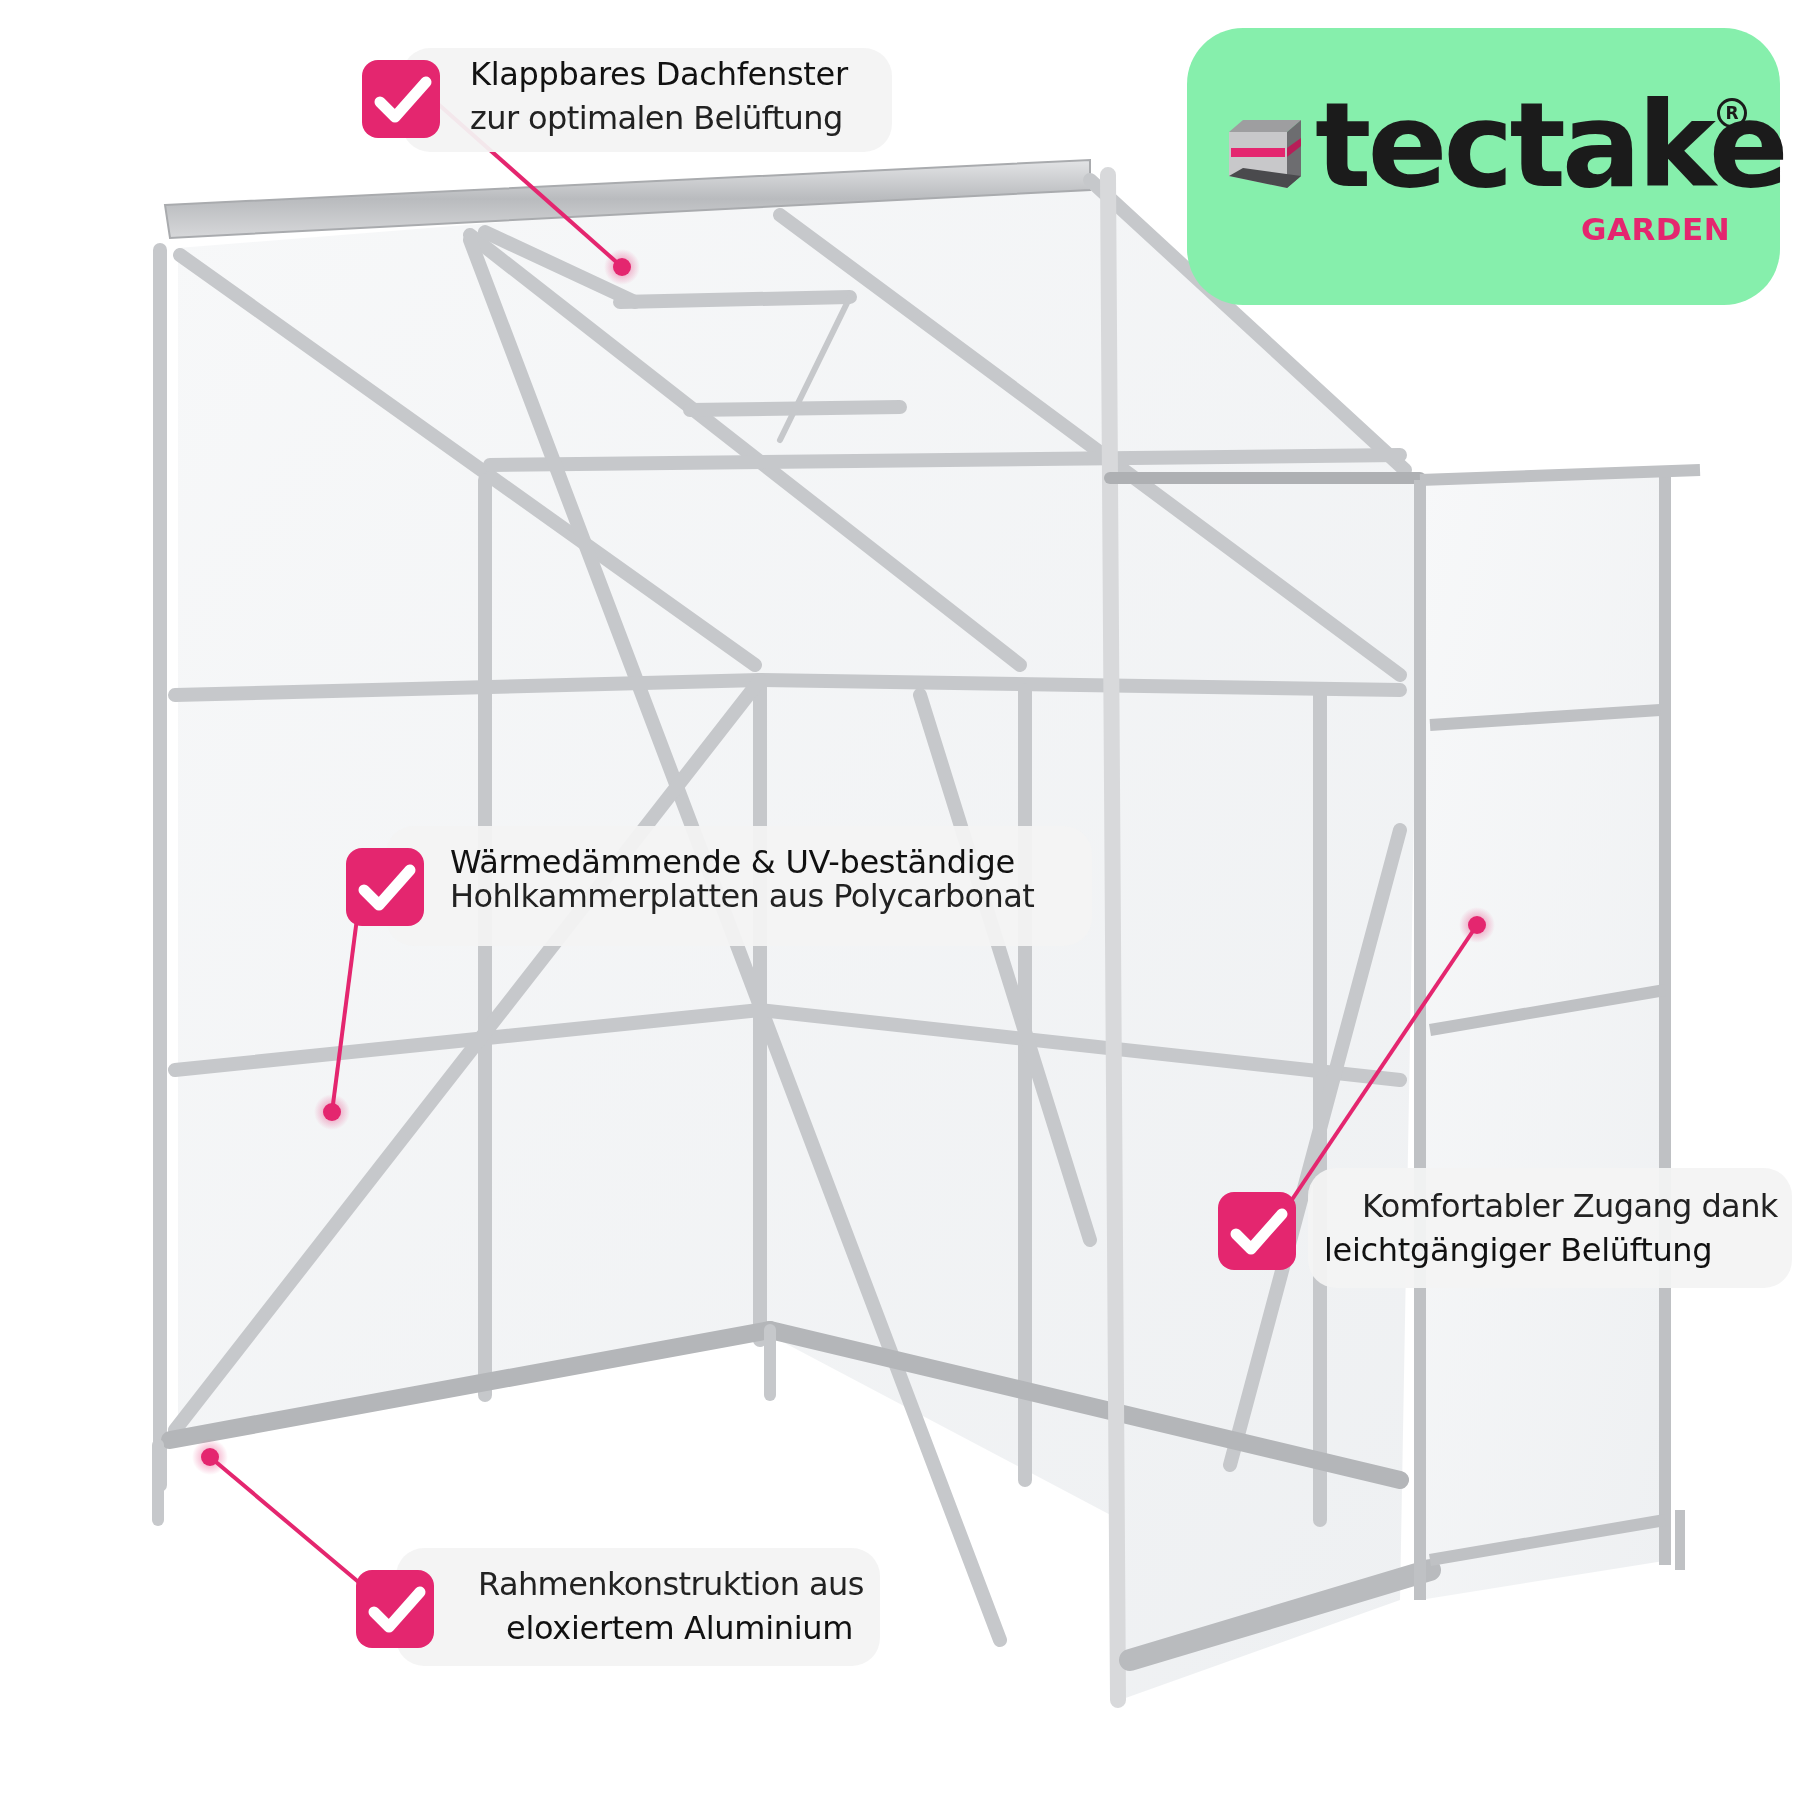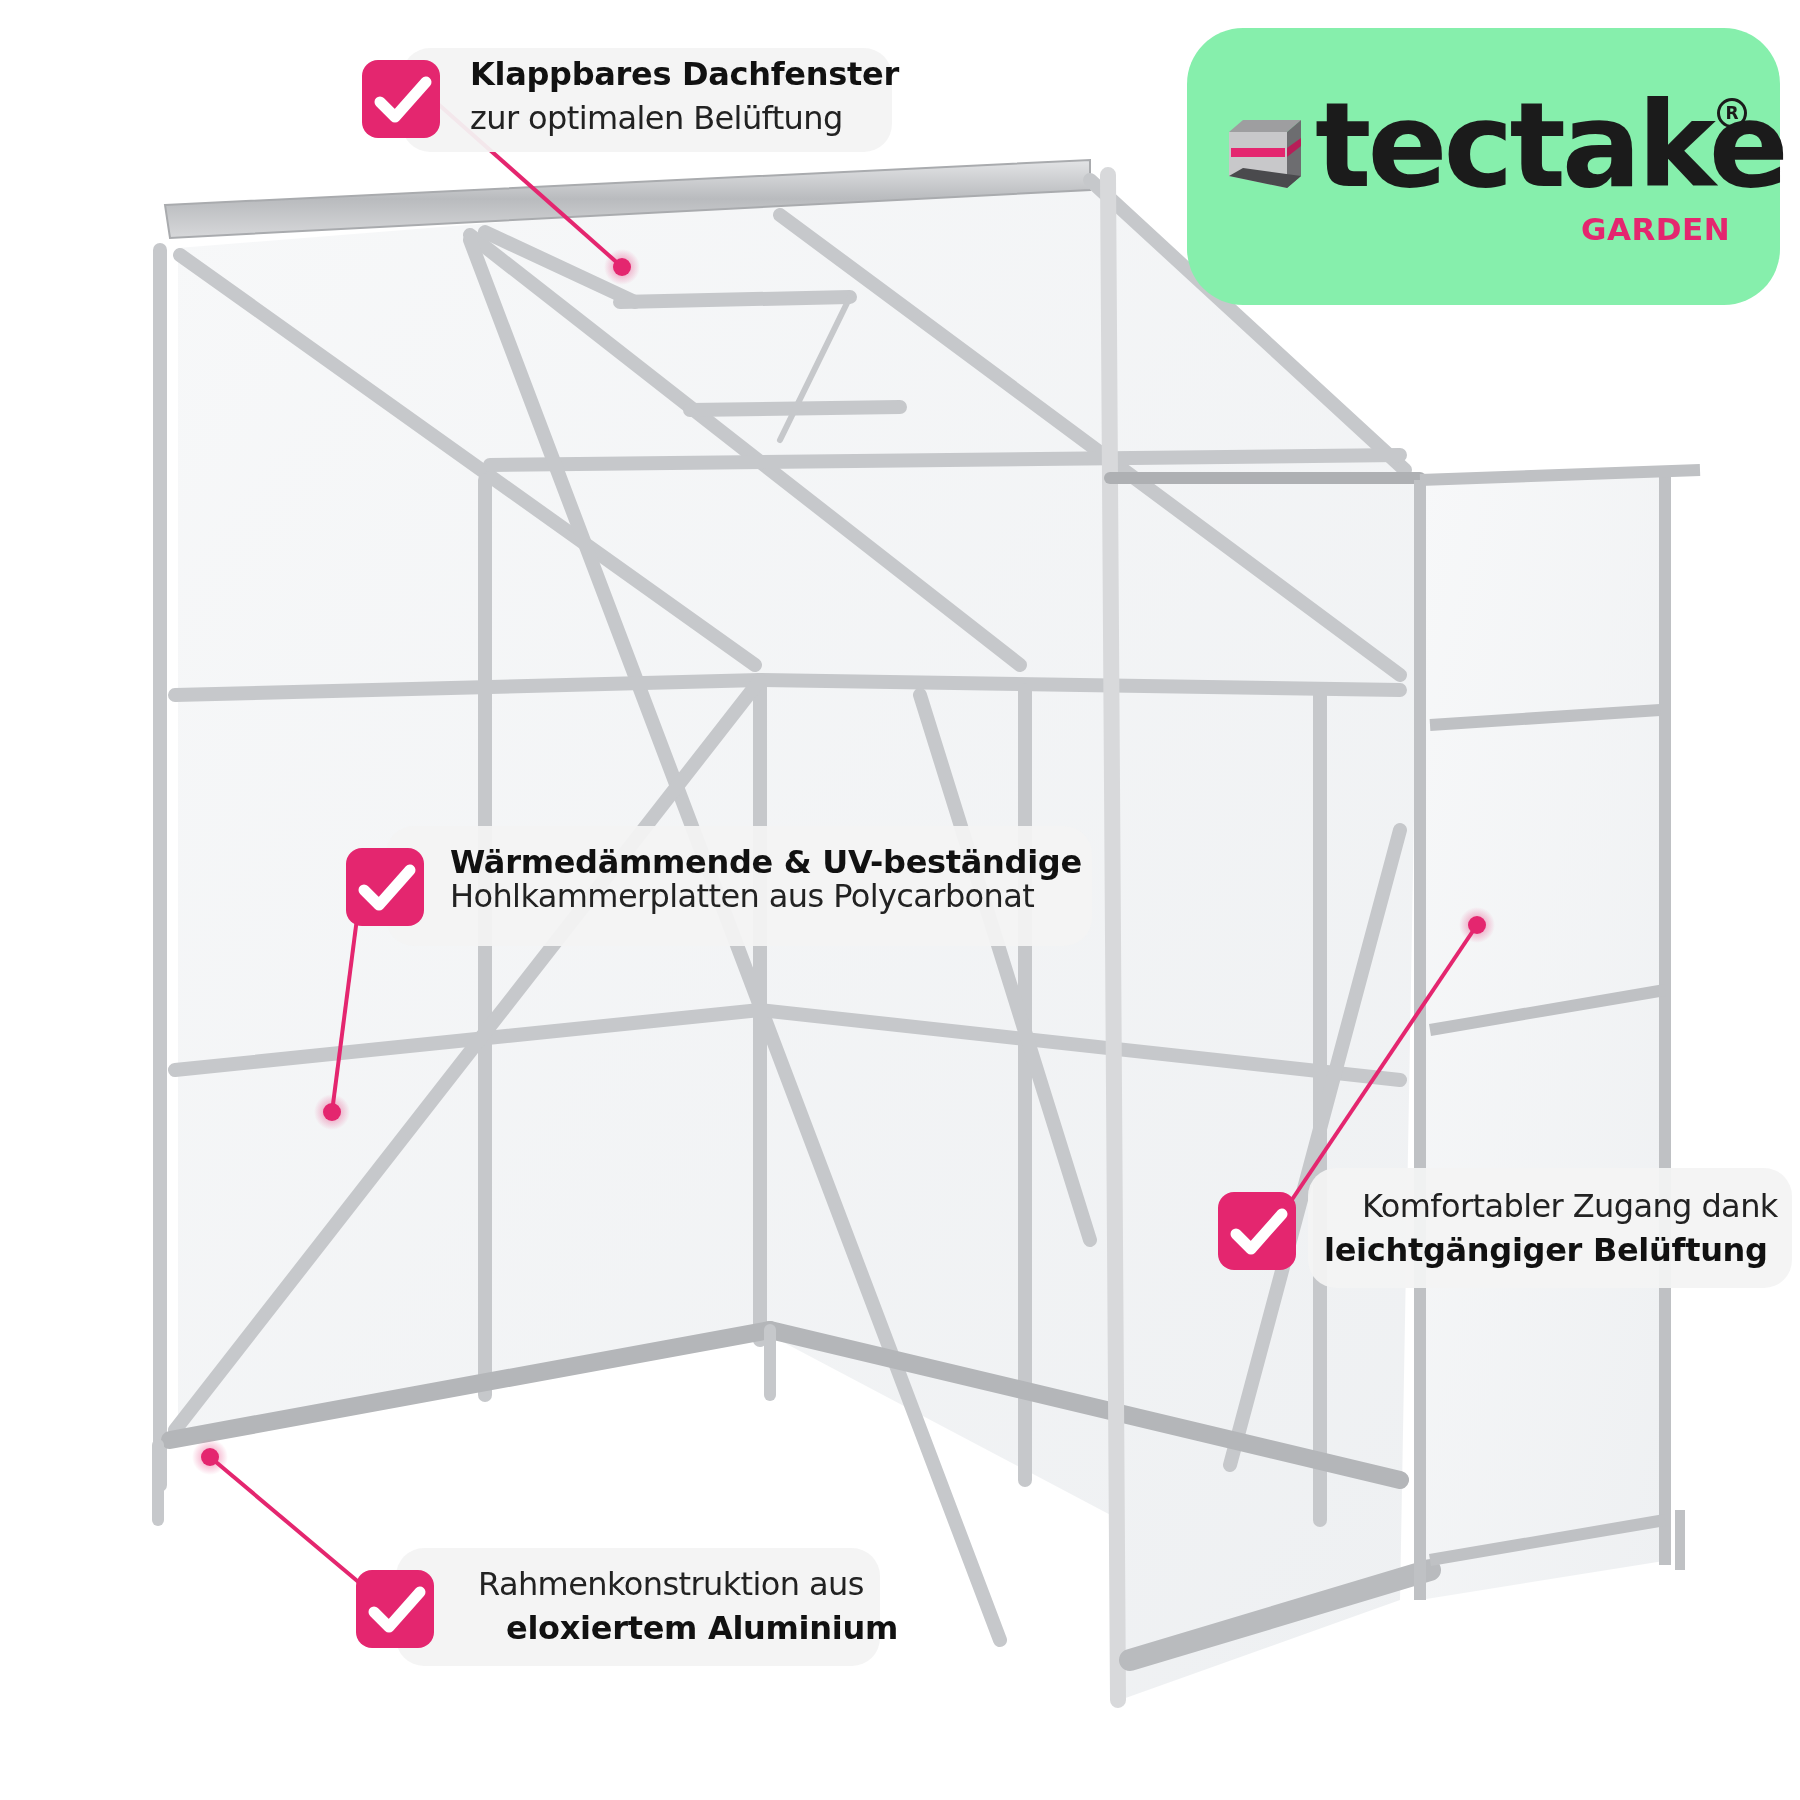--- a/index.html
+++ b/index.html
@@ -31,21 +31,21 @@
 
   .callout { position: absolute; }
   .callout .pill {
     position: absolute; background: rgba(243,243,243,0.94); border-radius: 28px;
   }
   .callout .check {
     position: absolute; width: 78px; height: 78px; background: #e4266f; border-radius: 16px;
   }
   .callout .check svg { position: absolute; left: 0; top: 0; }
   .callout .txt { position: absolute; white-space: nowrap; font-size: 32px; line-height: 44px; color: #111; }
-  .callout .bold { font-weight: bold; letter-spacing: -0.3px; }
+  .callout .bold { font-weight: normal; letter-spacing: -0.3px; }
   .callout .light { font-weight: normal; color: #222; letter-spacing: -0.6px; }
 
   .leaders { position: absolute; left: 0; top: 0; width: 1800px; height: 1800px; pointer-events: none; }
 </style>
 </head>
 <body>
 
 <div class="scene">
 
   <svg class="leaders" viewBox="0 0 1800 1800" width="1800" height="1800">

